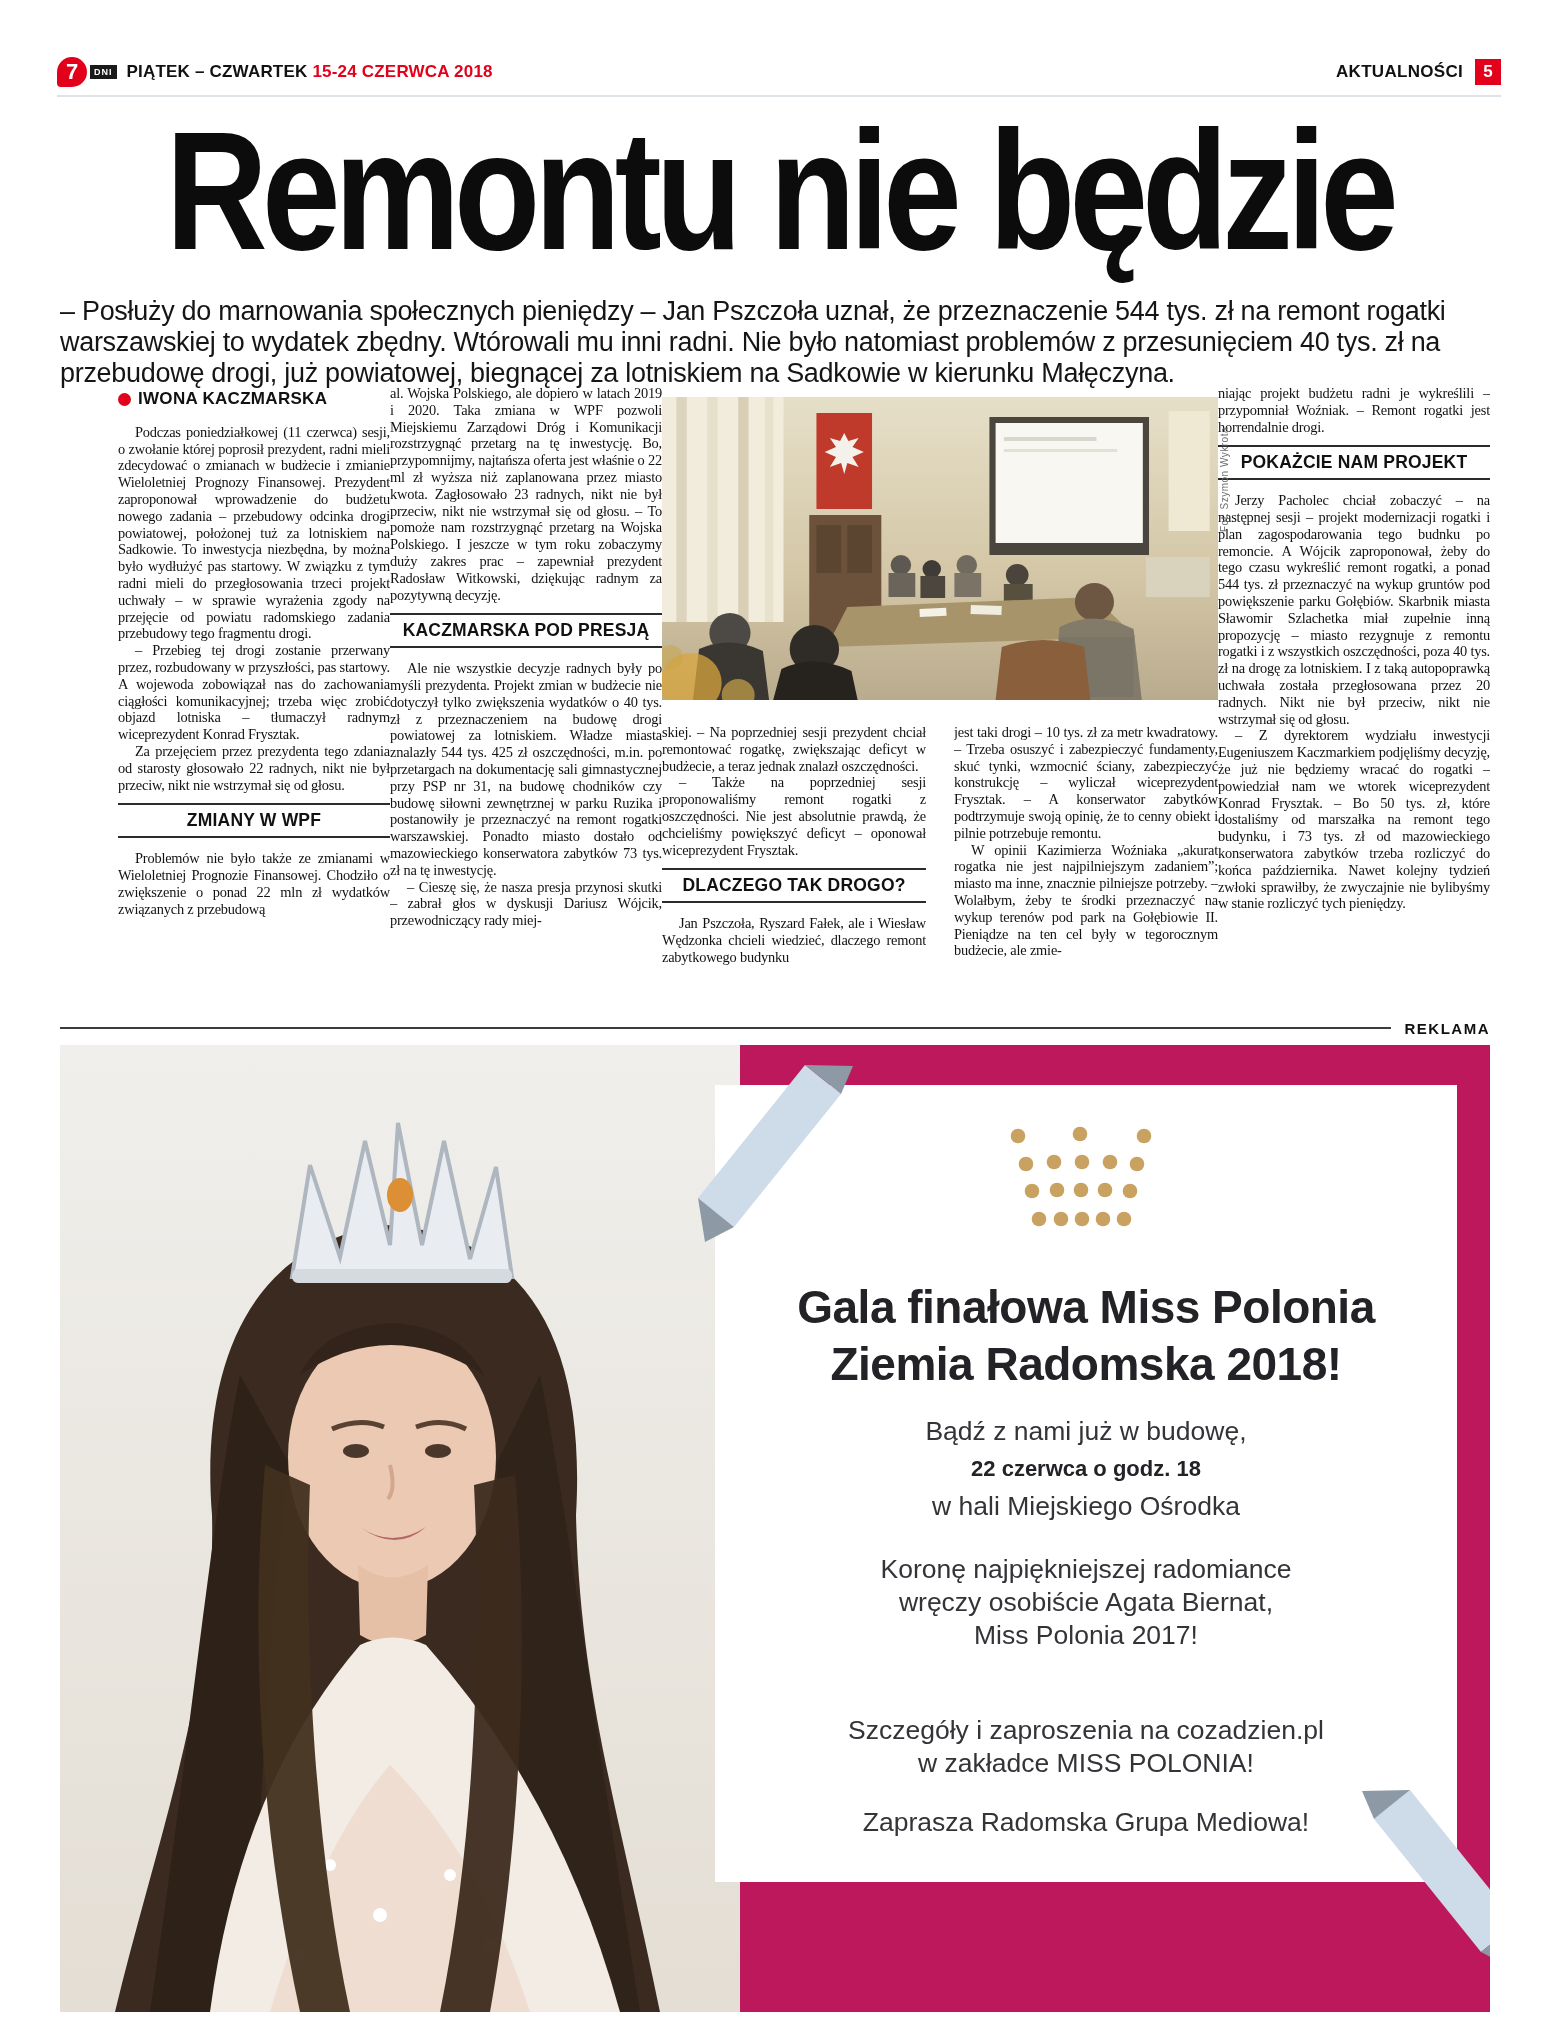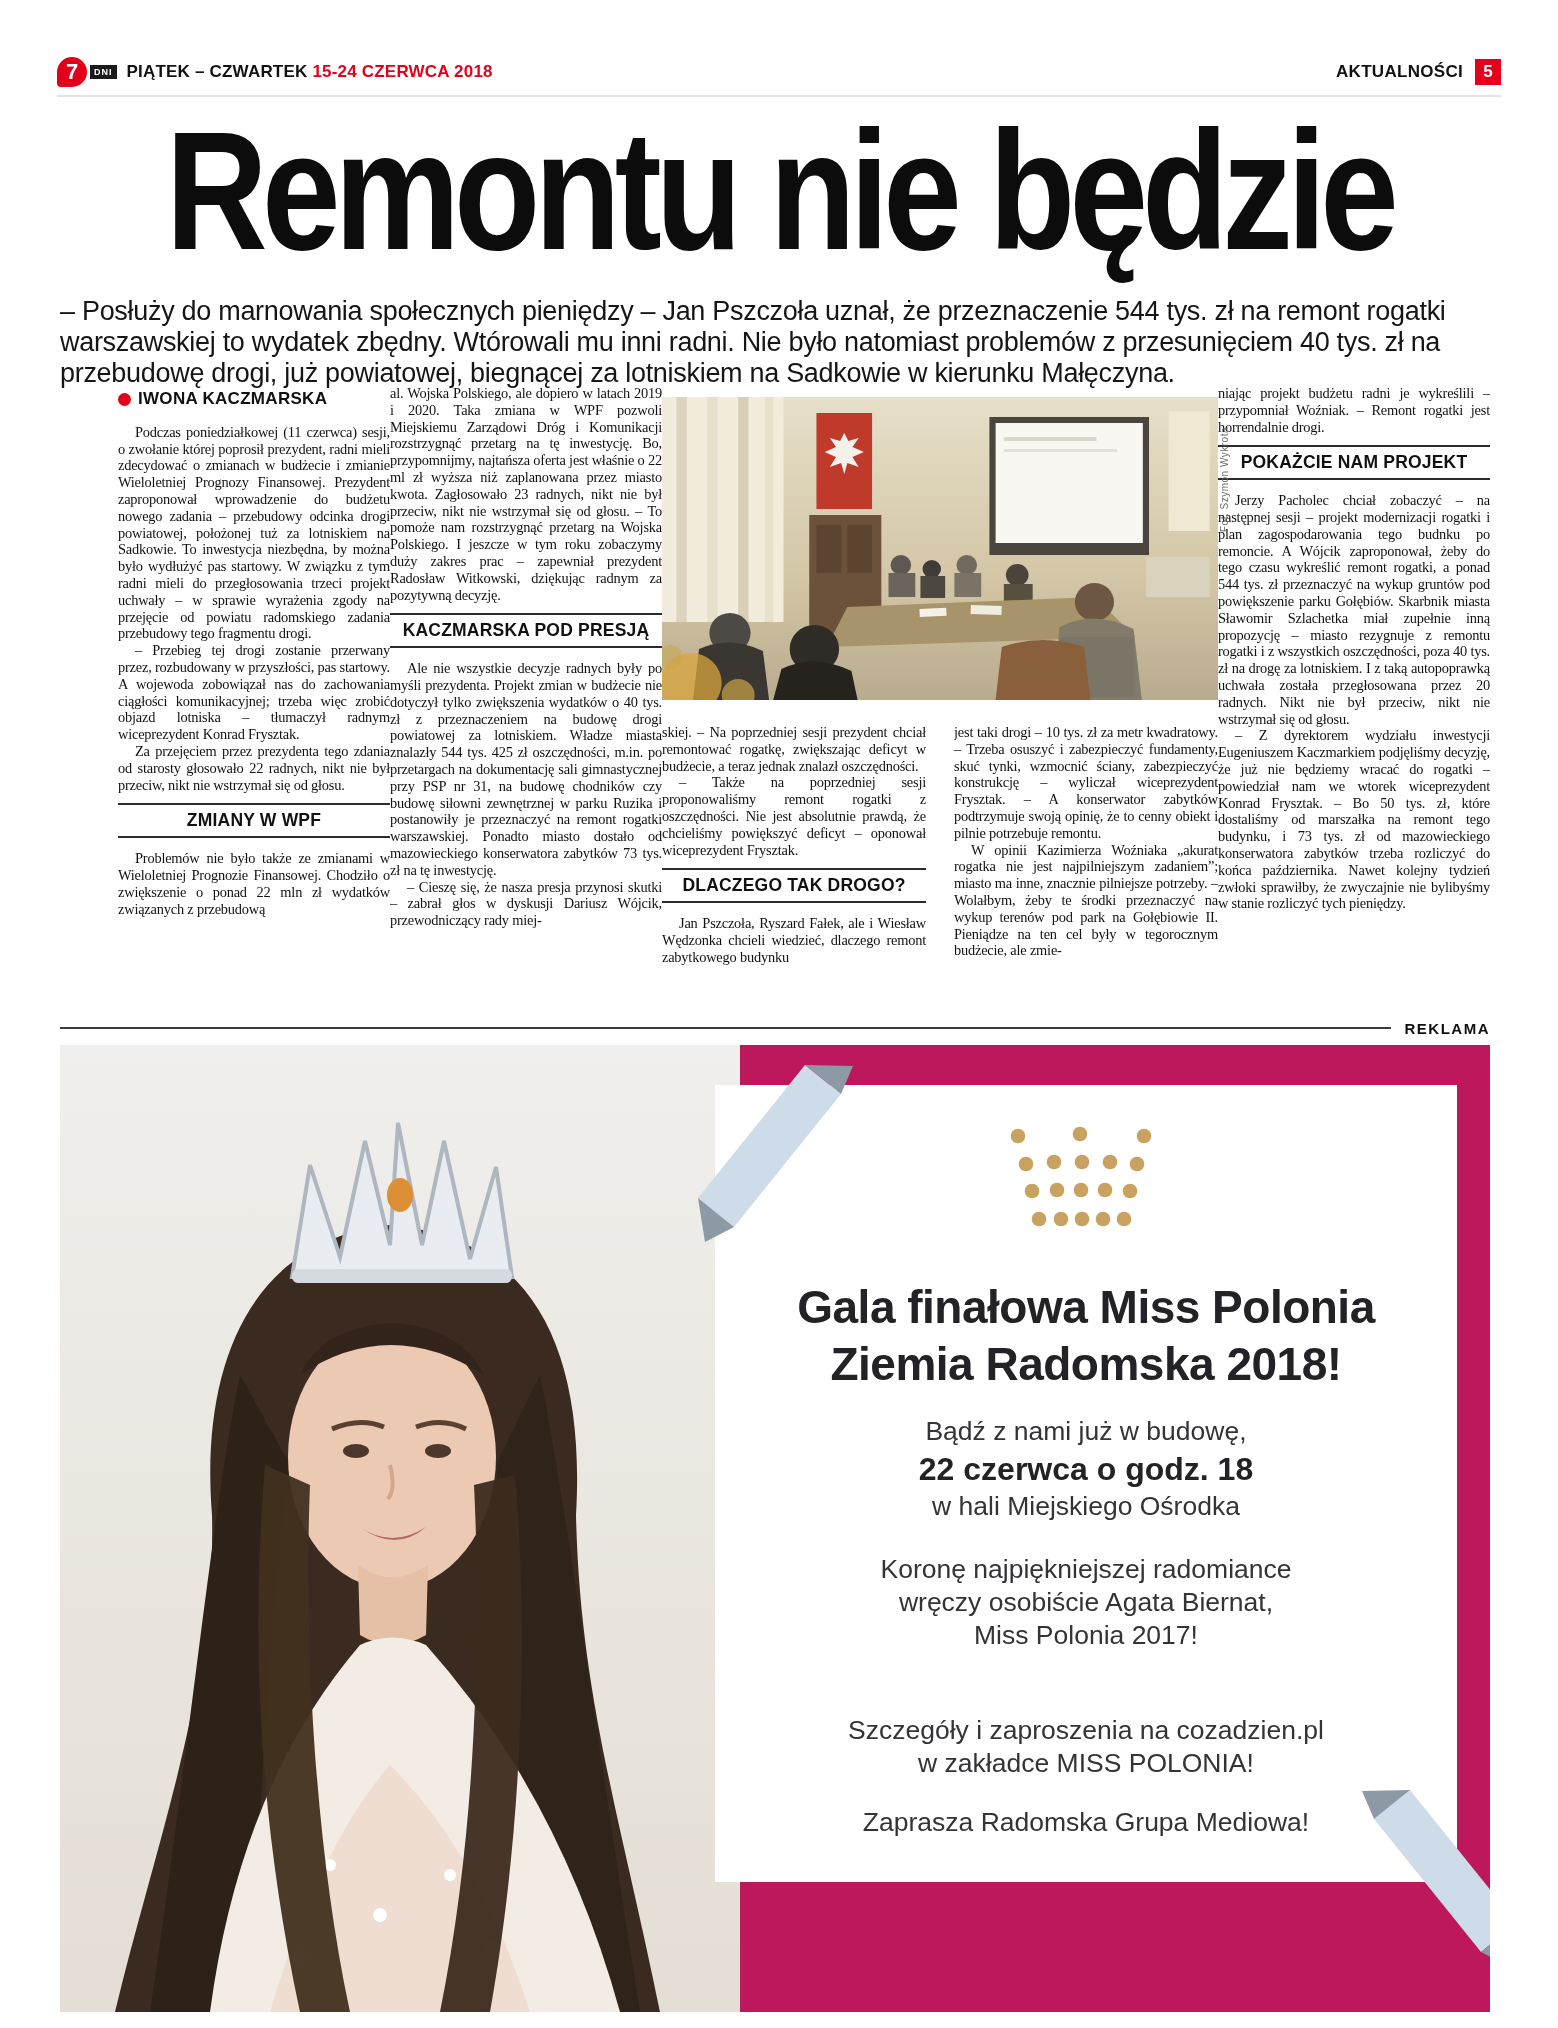--- a/index.html
+++ b/index.html
@@ -77,21 +77,21 @@
   .ad-photo { position:absolute; left:0; top:0; width:680px; height:967px; overflow:hidden; }
   .ad-photo svg { display:block; width:100%; height:100%; }
   .ad-card { position:absolute; left:655px; top:40px; width:742px; height:797px;
              background:#ffffff; text-align:center;
              font-family:"Liberation Sans", sans-serif; color:#2c2c31; }
   .crown-dots { margin-top:36px; }
   .ad-title { margin-top:42px; font-size:46px; line-height:57px; font-weight:bold;
               color:#222227; letter-spacing:-0.5px; }
   .ad-line { font-size:26.5px; line-height:33px; color:#333338; }
   .ad-intro { margin-top:22px; }
-  .ad-datetime { font-size:32px; line-height:42px; font-weight:bold; color:#222227; }
+  .ad-datetime { font-size:22px; line-height:42px; font-weight:bold; color:#222227; }
   .ad-gap-md { height:30px; }
   .ad-gap-lg { height:62px; }
   .ad-gap-xs { height:26px; }
   .ribbon { position:absolute; pointer-events:none; }
 
   .dot-gold { fill:#c9a262; }
 </style>
 </head>
 <body>
 

